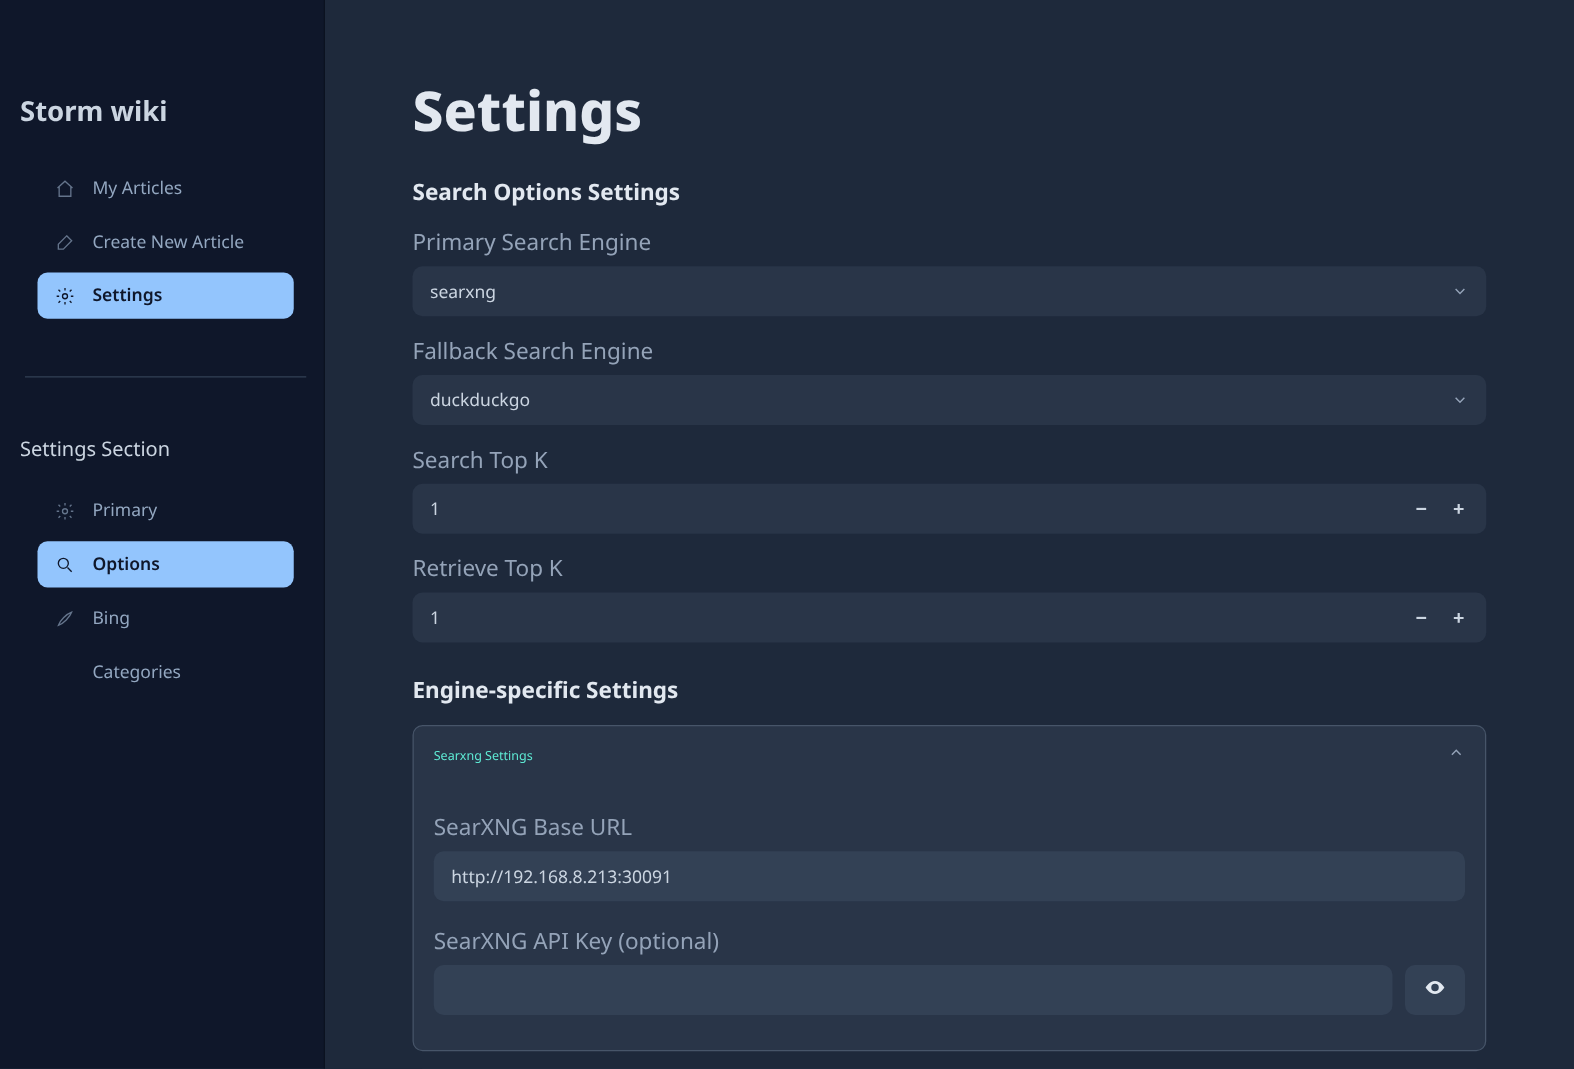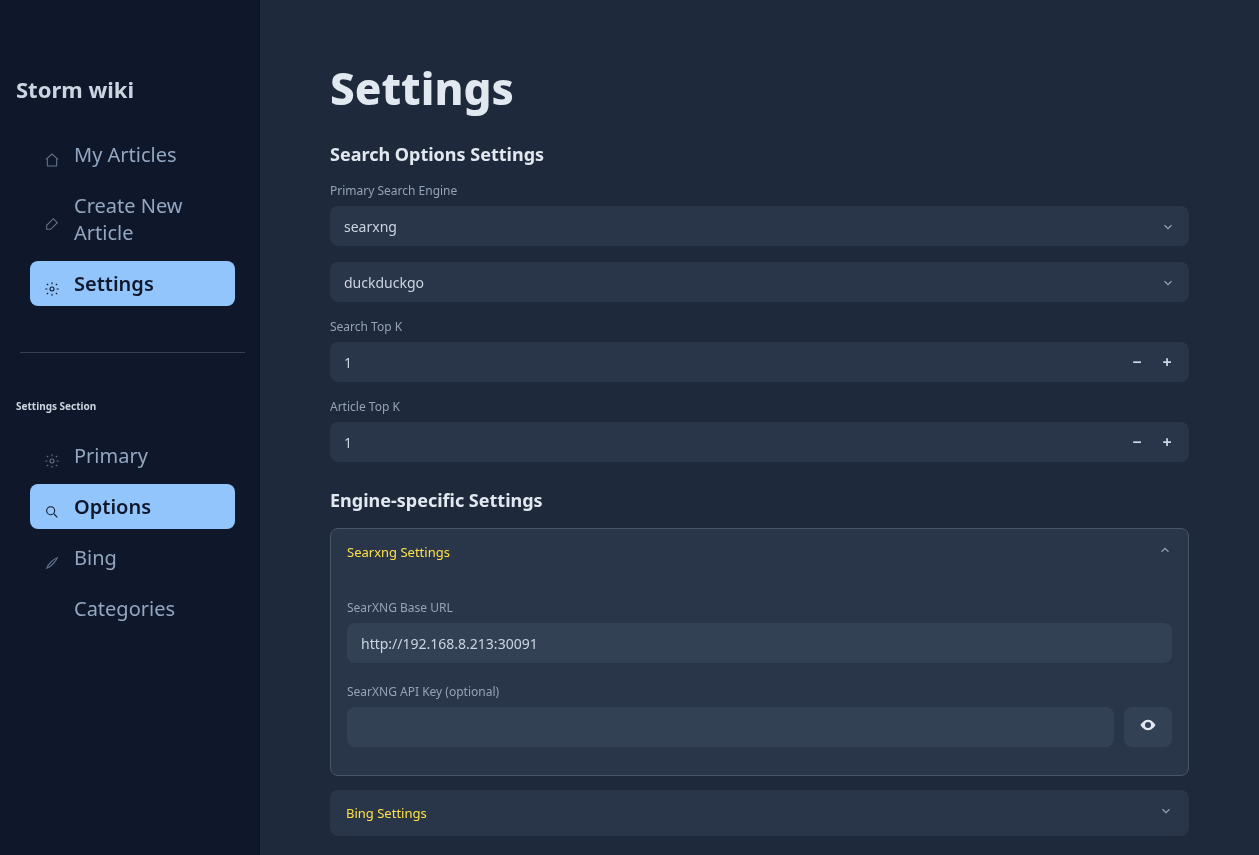--- a/index.html
+++ b/index.html
@@ -38,46 +38,46 @@
   .app-title{
     font-size:22px;
     font-weight:700;
     color:#cbd5e1;
     margin:58px 0 28px 0;
   }
   .nav-list{display:flex;flex-direction:column;gap:6px;padding-right:14px;padding-left:14px;}
   .nav-item{
     display:flex;align-items:center;gap:14px;
     padding:9px 14px;border-radius:8px;
-    color:#93a7c0;font-size:20px;cursor:pointer;
+    color:#93a7c0;font-size:14px;cursor:pointer;
   }
   .nav-item.active{
     background:var(--accent-bg);
     color:var(--text-dark);
     font-weight:600;
   }
   .nav-item .icon{width:16px;height:16px;flex-shrink:0;}
   .nav-item.active .icon svg{stroke:var(--text-dark);}
   .nav-item .icon svg{stroke:#64748b;fill:none;stroke-width:1.6;}
 
   .section-title{
-    font-size:10px;font-weight:700;color:#cbd5e1;
+    font-size:16px;font-weight:400;color:#cbd5e1;
     margin:40px 0 20px 0;
   }
   .section-divider{height:1px;background:var(--divider);margin:6px 4px 6px 4px;}
 
   
   .content{
     flex:1;
     overflow-y:auto;
     padding:58px 70px 40px 70px;
   }
   .page-title{font-size:44px;font-weight:800;color:#e2e8f0;margin-bottom:24px;}
   .section-heading{font-size:18px;font-weight:700;color:#e2e8f0;margin:18px 0 16px 0;}
-  .field-label{font-size:12px;color:var(--text-dim);margin-bottom:7px;display:block;}
+  .field-label{font-size:18px;color:var(--text-dim);margin-bottom:7px;display:block;}
 
   .field-block{margin-bottom:16px;}
   .select-box,.input-box,.stepper{
     background:var(--bg-input);
     border-radius:8px;
     padding:10px 14px;
     display:flex;align-items:center;
     height:40px;
     color:#cbd5e1;font-size:14px;
   }
@@ -91,21 +91,21 @@
 
   .accordion{
     background:var(--card-bg);
     border-radius:8px;
     margin-bottom:14px;
     overflow:hidden;
   }
   .acc-header{
     padding:14px 16px;
     display:flex;justify-content:space-between;align-items:center;
-    cursor:pointer;font-size:13px;color:#fde047;
+    cursor:pointer;font-size:10px;color:#5eead4;
   }
   .accordion.expanded{border:1px solid #475569;}
   .acc-body{padding:4px 16px 16px 16px;}
   .acc-body .field-block{margin-top:20px;margin-bottom:12px;}
   .acc-body .input-box{background:#334155;}
   .input-box input{
     flex:1;background:transparent;border:none;outline:none;color:#cbd5e1;font-size:14px;font-family:inherit;
   }
   .pw-wrap{display:flex;gap:10px;align-items:stretch;}
   .pw-wrap .input-box{flex:1;}
@@ -202,20 +202,21 @@
       <span>searxng</span>
       <span class="chev">
         <svg viewBox="0 0 24 24">
             <path d="M6 9l6 6 6-6"></path>
           </svg>
       </span>
     </div>
   </div>
 
   <div class="field-block">
+    <label class="field-label">Fallback Search Engine</label>
     <div class="select-box">
       <span>duckduckgo</span>
       <span class="chev">
         <svg viewBox="0 0 24 24">
             <path d="M6 9l6 6 6-6"></path>
           </svg>
       </span>
     </div>
   </div>
 
@@ -224,21 +225,21 @@
     <div class="stepper">
       <span>1</span>
       <div class="stepper-btns">
         <span class="step-btn">−</span>
         <span class="step-btn">+</span>
       </div>
     </div>
   </div>
 
   <div class="field-block">
-    <label class="field-label">Article Top K</label>
+    <label class="field-label">Retrieve Top K</label>
     <div class="stepper">
       <span>1</span>
       <div class="stepper-btns">
         <span class="step-btn">−</span>
         <span class="step-btn">+</span>
       </div>
     </div>
   </div>
 
   <h2 class="section-heading" style="margin-top:26px;">Engine-specific Settings</h2>

